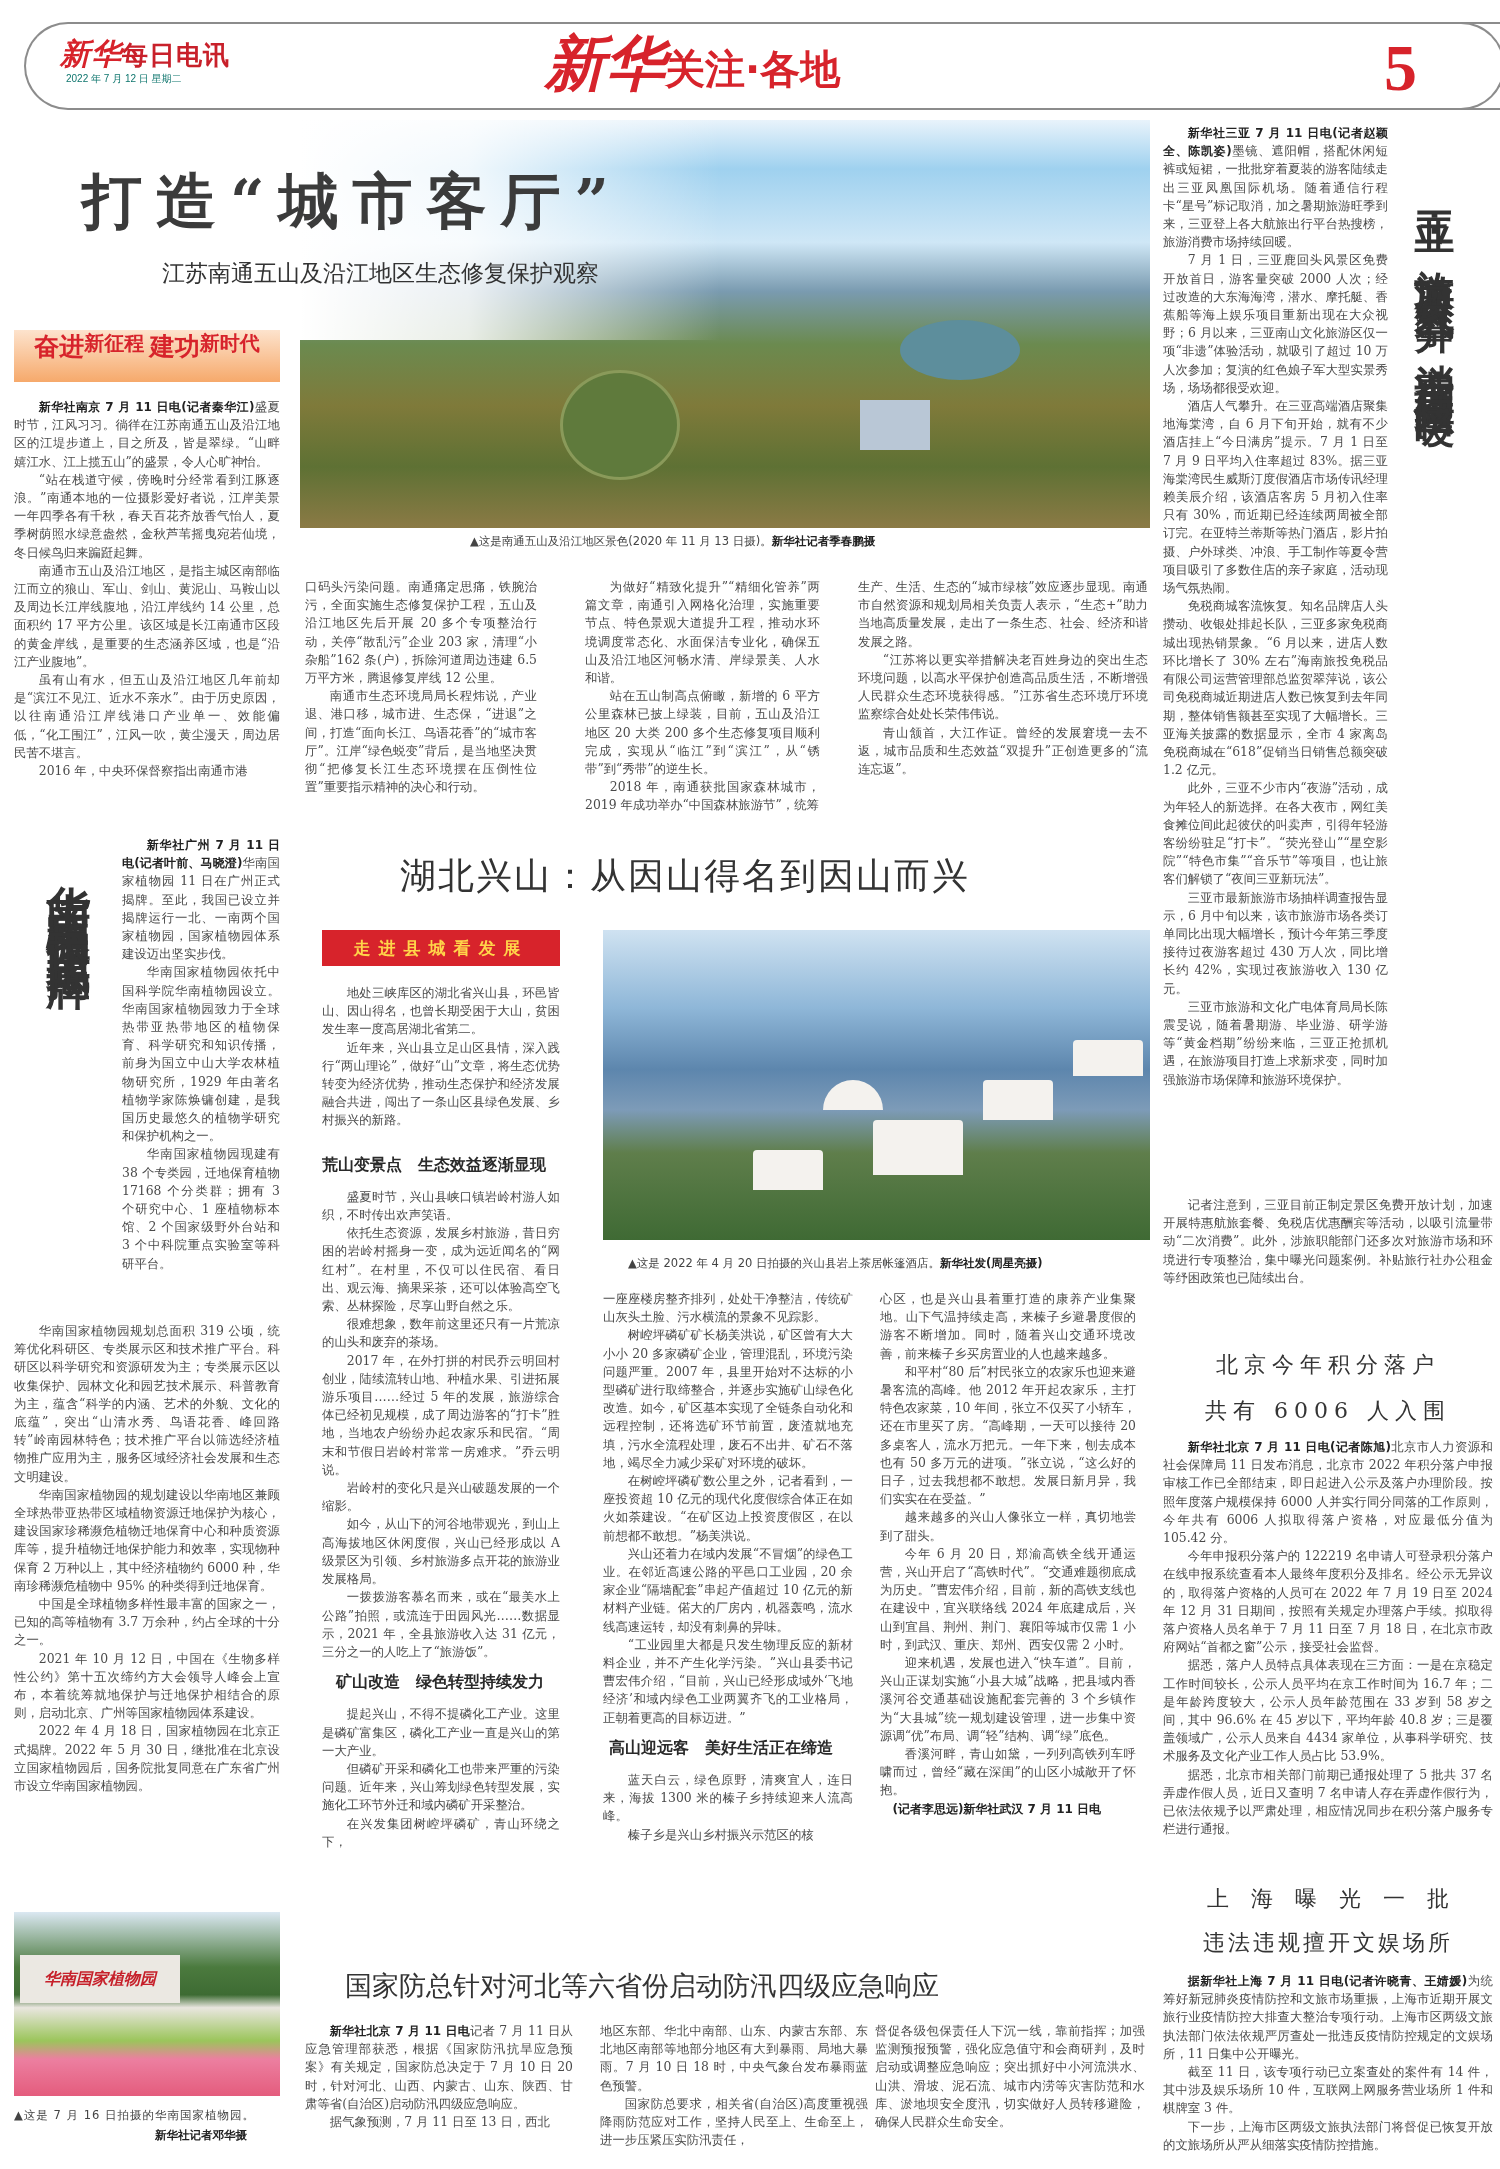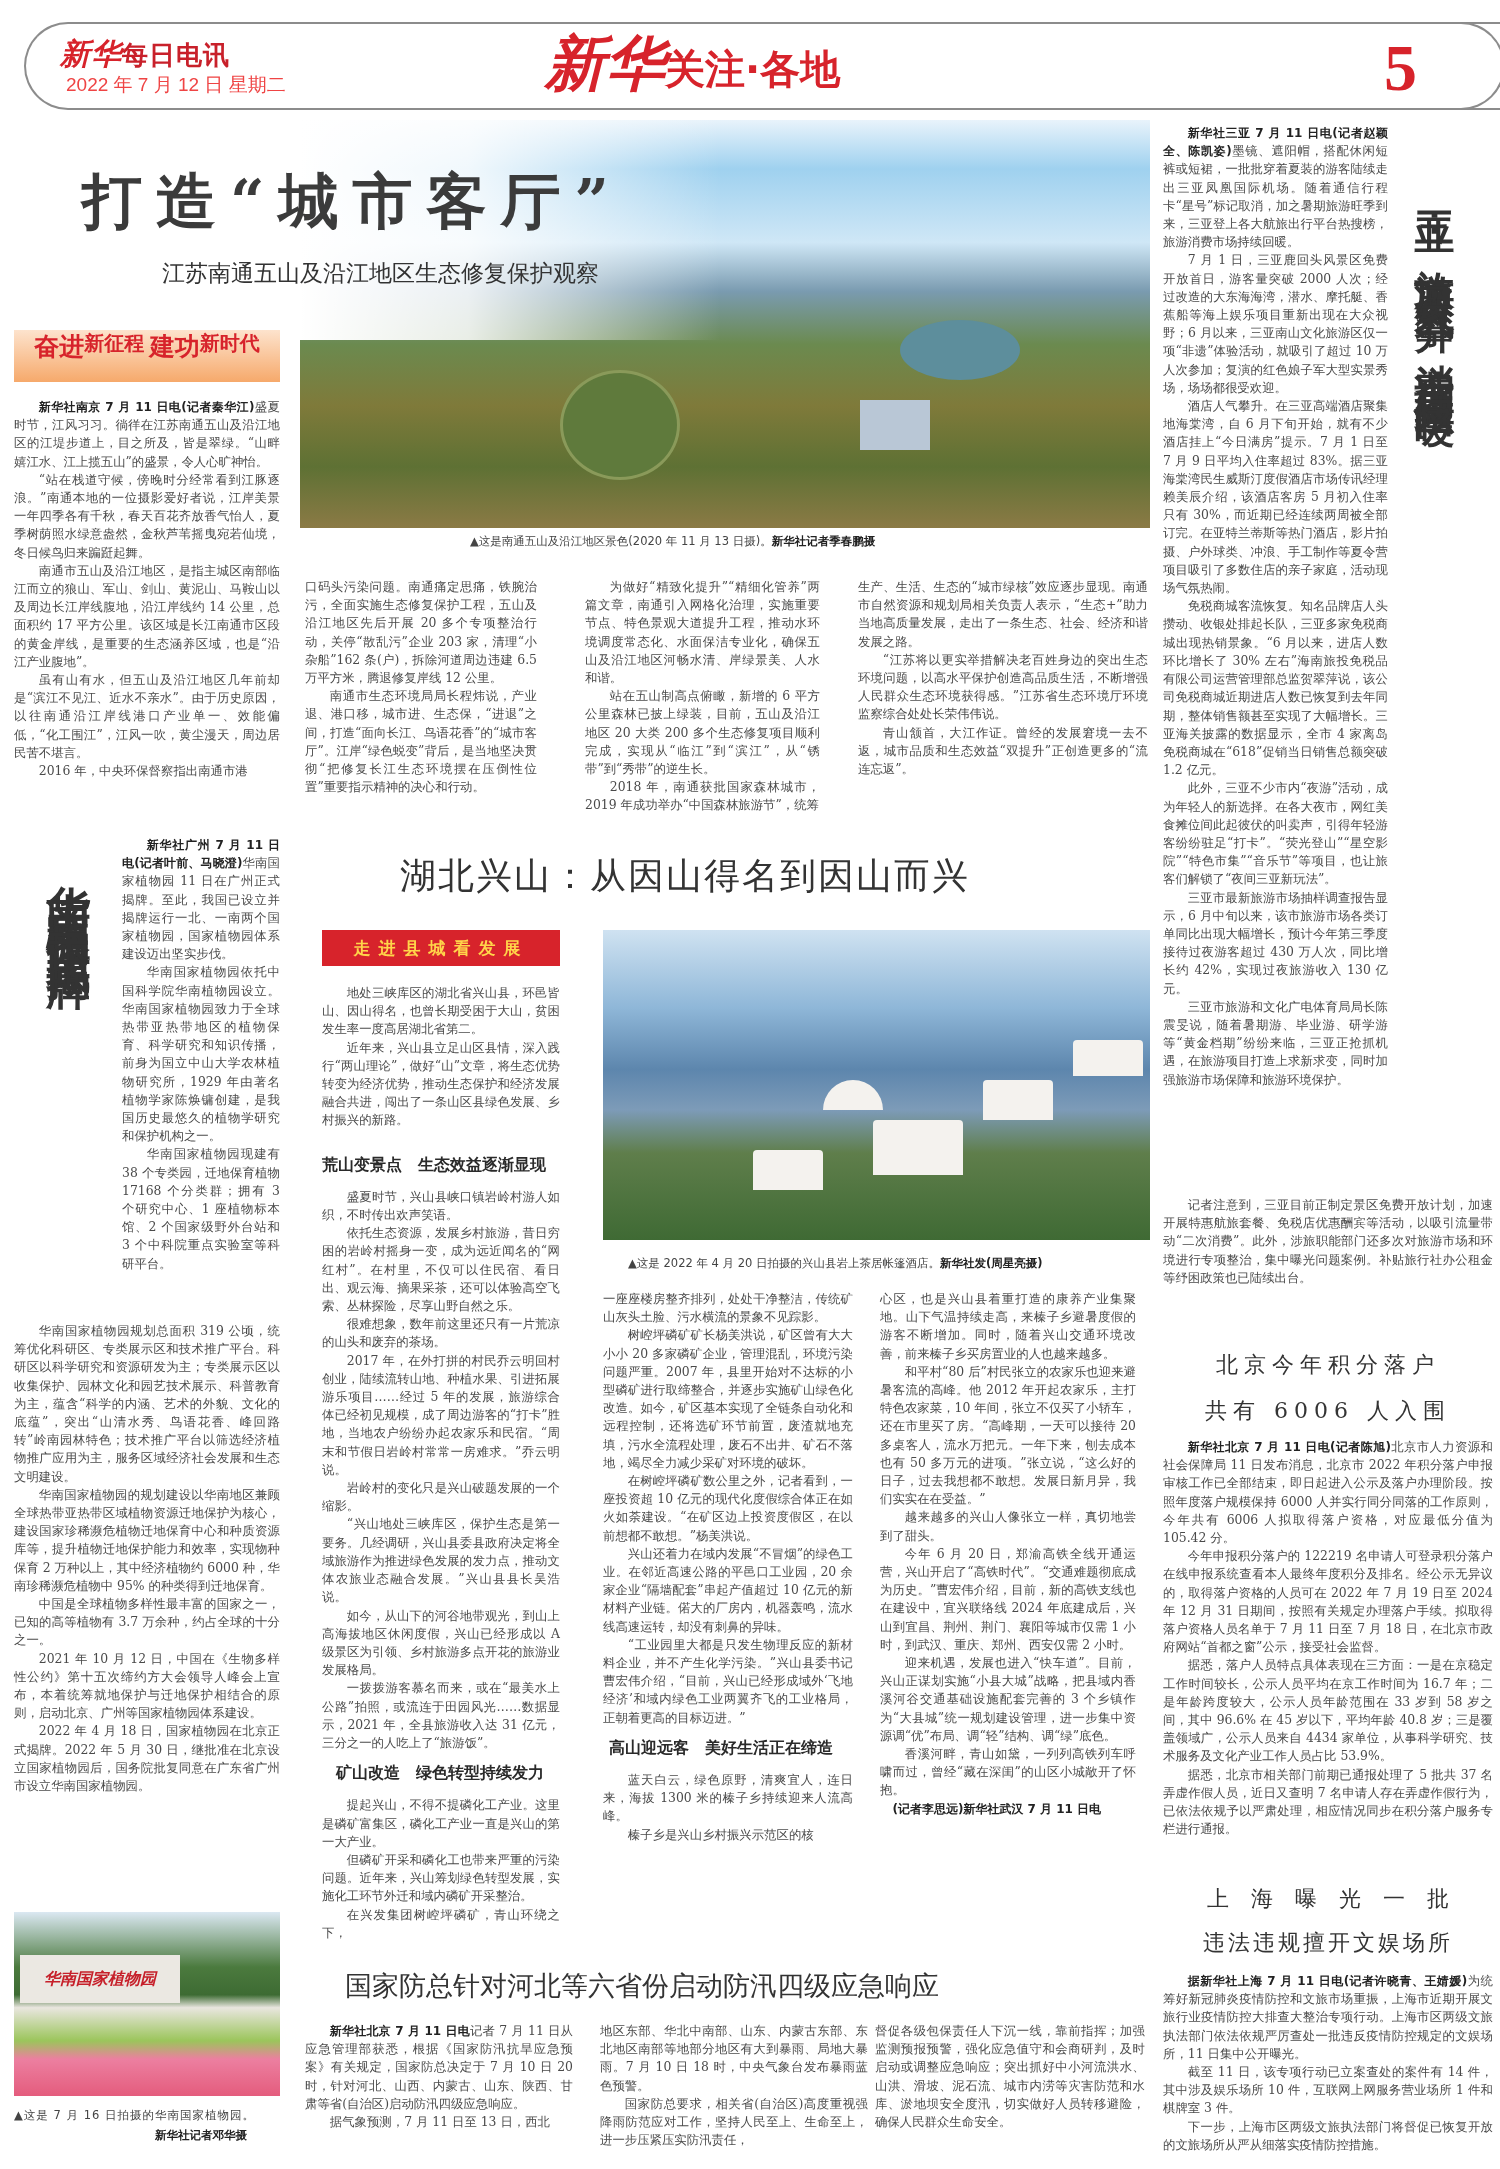--- a/index.html
+++ b/index.html
@@ -2,21 +2,21 @@
 <html><head>
 <meta charset="utf-8">
 <style>
 *{box-sizing:border-box;margin:0;padding:0}
 body{width:1500px;height:2169px;background:#fff;font-family:"DejaVu Serif","Liberation Serif",serif;color:#3a3a3a;position:relative;overflow:hidden}
 .abs{position:absolute}
 .masthead{left:24px;top:22px;width:1484px;height:88px;border:2px solid #8c8c8c;border-radius:44px 0 0 44px;border-right:none}
 .masthead-r{left:1300px;top:22px;width:205px;height:88px;border:2px solid #8c8c8c;border-left:none;border-radius:0 44px 44px 0}
 .logo-daily{left:60px;top:34px;font-family:"DejaVu Serif",serif;font-weight:bold;color:#d7232b;font-size:30px;font-style:italic;letter-spacing:1px}
 .logo-daily .sub{font-style:normal;font-size:26px;color:#c8202a}
-.date{left:66px;top:72px;font-family:"Liberation Sans",sans-serif;font-size:19px;color:#ef4444}
+.date{left:66px;top:72px;font-family:"Liberation Sans",sans-serif;font-size:10px;color:#0f766e}
 .logo-main{left:545px;top:24px;color:#d7232b;font-family:"DejaVu Serif",serif;font-weight:bold;font-style:italic;font-size:60px}
 .section-title{left:665px;top:42px;color:#d7232b;font-family:"DejaVu Sans",sans-serif;font-weight:bold;font-size:40px}
 .page-no{left:1384px;top:30px;color:#d7232b;font-family:"Liberation Serif",serif;font-weight:bold;font-size:66px}
 .col{font-size:12.4px;line-height:18.2px;text-align:justify;color:#4a4a4a}
 .col p{text-indent:2em}
 .col b{color:#222;font-family:"DejaVu Sans",sans-serif;font-size:12px}
 .hero{left:300px;top:120px;width:850px;height:408px;background:linear-gradient(180deg,#e8f3fb 0%,#9fd1ef 12%,#cfe7f6 30%,#7a9bb0 42%,#6b8a4f 55%,#7f7a3a 70%,#5e7134 85%,#8b7a45 100%)}
 .hero-fade{left:300px;top:120px;width:420px;height:220px;background:linear-gradient(90deg,#fff 0%,rgba(255,255,255,.85) 40%,rgba(255,255,255,0) 100%)}
 .headline1{left:82px;top:162px;font-family:"DejaVu Serif",serif;font-weight:bold;font-size:60px;color:#3b3b3b;letter-spacing:14px}
 .subhead1{left:162px;top:258px;font-family:"DejaVu Sans",sans-serif;font-size:23px;color:#333}
@@ -113,21 +113,20 @@
 
 <div class="abs col" style="left:322px;top:984px;width:238px">
   <p>地处三峡库区的湖北省兴山县，环邑皆山、因山得名，也曾长期受困于大山，贫困发生率一度高居湖北省第二。</p>
   <p>近年来，兴山县立足山区县情，深入践行“两山理论”，做好“山”文章，将生态优势转变为经济优势，推动生态保护和经济发展融合共进，闯出了一条山区县绿色发展、乡村振兴的新路。</p>
   <div class="subhd" style="margin:26px 0 14px">荒山变景点　生态效益逐渐显现</div>
   <p>盛夏时节，兴山县峡口镇岩岭村游人如织，不时传出欢声笑语。</p>
   <p>依托生态资源，发展乡村旅游，昔日穷困的岩岭村摇身一变，成为远近闻名的“网红村”。在村里，不仅可以住民宿、看日出、观云海、摘果采茶，还可以体验高空飞索、丛林探险，尽享山野自然之乐。</p>
   <p>很难想象，数年前这里还只有一片荒凉的山头和废弃的茶场。</p>
   <p>2017 年，在外打拼的村民乔云明回村创业，陆续流转山地、种植水果、引进拓展游乐项目……经过 5 年的发展，旅游综合体已经初见规模，成了周边游客的“打卡”胜地，当地农户纷纷办起农家乐和民宿。“周末和节假日岩岭村常常一房难求。”乔云明说。</p>
   <p>岩岭村的变化只是兴山破题发展的一个缩影。</p>
-  <p>“兴山地处三峡库区，保护生态是第一要务。几经调研，兴山县委县政府决定将全域旅游作为推进绿色发展的发力点，推动文体农旅业态融合发展。”兴山县县长吴浩说。</p>
   <p>如今，从山下的河谷地带观光，到山上高海拔地区休闲度假，兴山已经形成以 A 级景区为引领、乡村旅游多点开花的旅游业发展格局。</p>
   <p>一拨拨游客慕名而来，或在“最美水上公路”拍照，或流连于田园风光……数据显示，2021 年，全县旅游收入达 31 亿元，三分之一的人吃上了“旅游饭”。</p>
   <div class="subhd" style="margin:12px 0 14px 14px">矿山改造　绿色转型持续发力</div>
   <p>提起兴山，不得不提磷化工产业。这里是磷矿富集区，磷化工产业一直是兴山的第一大产业。</p>
   <p>但磷矿开采和磷化工也带来严重的污染问题。近年来，兴山筹划绿色转型发展，实施化工环节外迁和域内磷矿开采整治。</p>
   <p>在兴发集团树崆坪磷矿，青山环绕之下，</p>
 </div>
 <div class="abs col" style="left:603px;top:1290px;width:250px">
   <p style="text-indent:0">一座座楼房整齐排列，处处干净整洁，传统矿山灰头土脸、污水横流的景象不见踪影。</p>
   <p>树崆坪磷矿矿长杨美洪说，矿区曾有大大小小 20 多家磷矿企业，管理混乱，环境污染问题严重。2007 年，县里开始对不达标的小型磷矿进行取缔整合，并逐步实施矿山绿色化改造。如今，矿区基本实现了全链条自动化和远程控制，还将选矿环节前置，废渣就地充填，污水全流程处理，废石不出井、矿石不落地，竭尽全力减少采矿对环境的破坏。</p>

